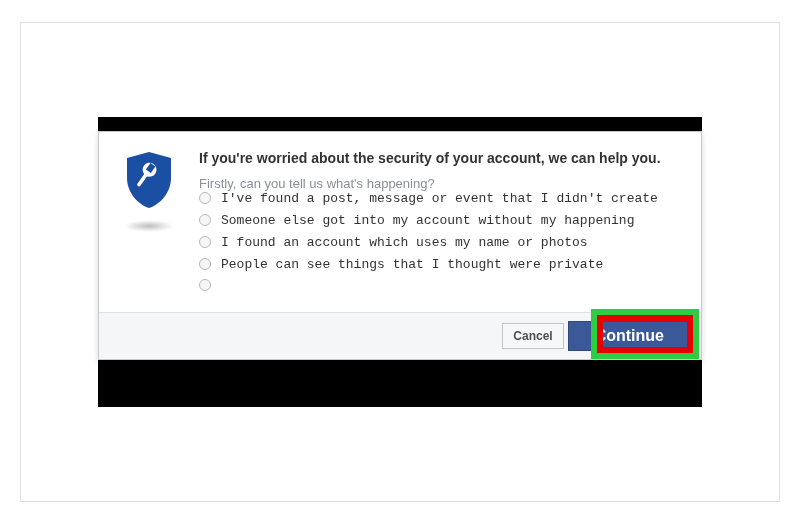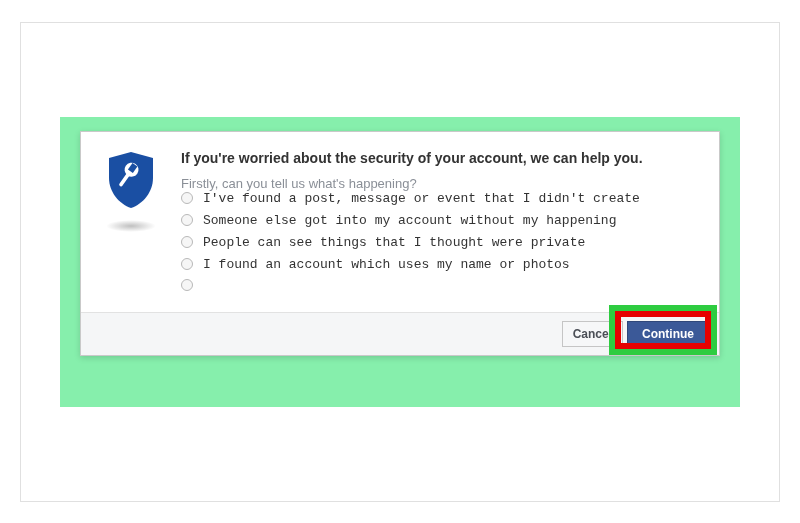--- a/index.html
+++ b/index.html
@@ -20,23 +20,23 @@
     .outer-frame {
       width: 760px;
       height: 480px;
       border: 1px solid #e0e0e0;
       background: #ffffff;
       display: flex;
       align-items: center;
       justify-content: center;
     }
     .grey-panel {
-      width: 680px;
+      width: 604px;
       height: 290px;
-      background: #86efac;
+      background: #000000;
       display: flex;
       align-items: flex-start;
       justify-content: center;
       padding-top: 14px;
       position: relative;
     }
     .dialog {
       width: 640px;
       background: #ffffff;
       border: 1px solid #c9c9c9;
@@ -114,22 +114,22 @@
       font-size: 12px;
       padding: 5px 10px;
       font-weight: bold;
       cursor: pointer;
       text-align: right;
     }
     .btn-continue {
       background: #3b5998;
       border: 1px solid #2f477a;
       color: #ffffff;
-      font-size: 12px;
-      padding: 5px 14px;
+      font-size: 16px;
+      padding: 5px 26px;
       font-weight: bold;
       cursor: pointer;
     }
     .highlight-outer {
       position: absolute;
       right: 2px;
       bottom: 0px;
       width: 108px;
       height: 50px;
       border: 6px solid #2ecc40;
@@ -167,25 +167,25 @@
           <div class="option-row">
             <div class="radio"></div>
             <div class="option-label">I've found a post, message or event that I didn't create</div>
           </div>
           <div class="option-row">
             <div class="radio"></div>
             <div class="option-label">Someone else got into my account without my happening</div>
           </div>
           <div class="option-row">
             <div class="radio"></div>
-            <div class="option-label">People can see things that I thought were private</div>
+            <div class="option-label">I found an account which uses my name or photos</div>
           </div>
           <div class="option-row">
             <div class="radio"></div>
-            <div class="option-label">I found an account which uses my name or photos</div>
+            <div class="option-label">People can see things that I thought were private</div>
           </div>
           <div class="option-row">
             <div class="radio"></div>
           </div>
         </div>
       </div>
       <div class="dialog-footer">
         <button class="btn-cancel">Cancel</button>
         <button class="btn-continue">Continue</button>
         <div class="highlight-outer">

